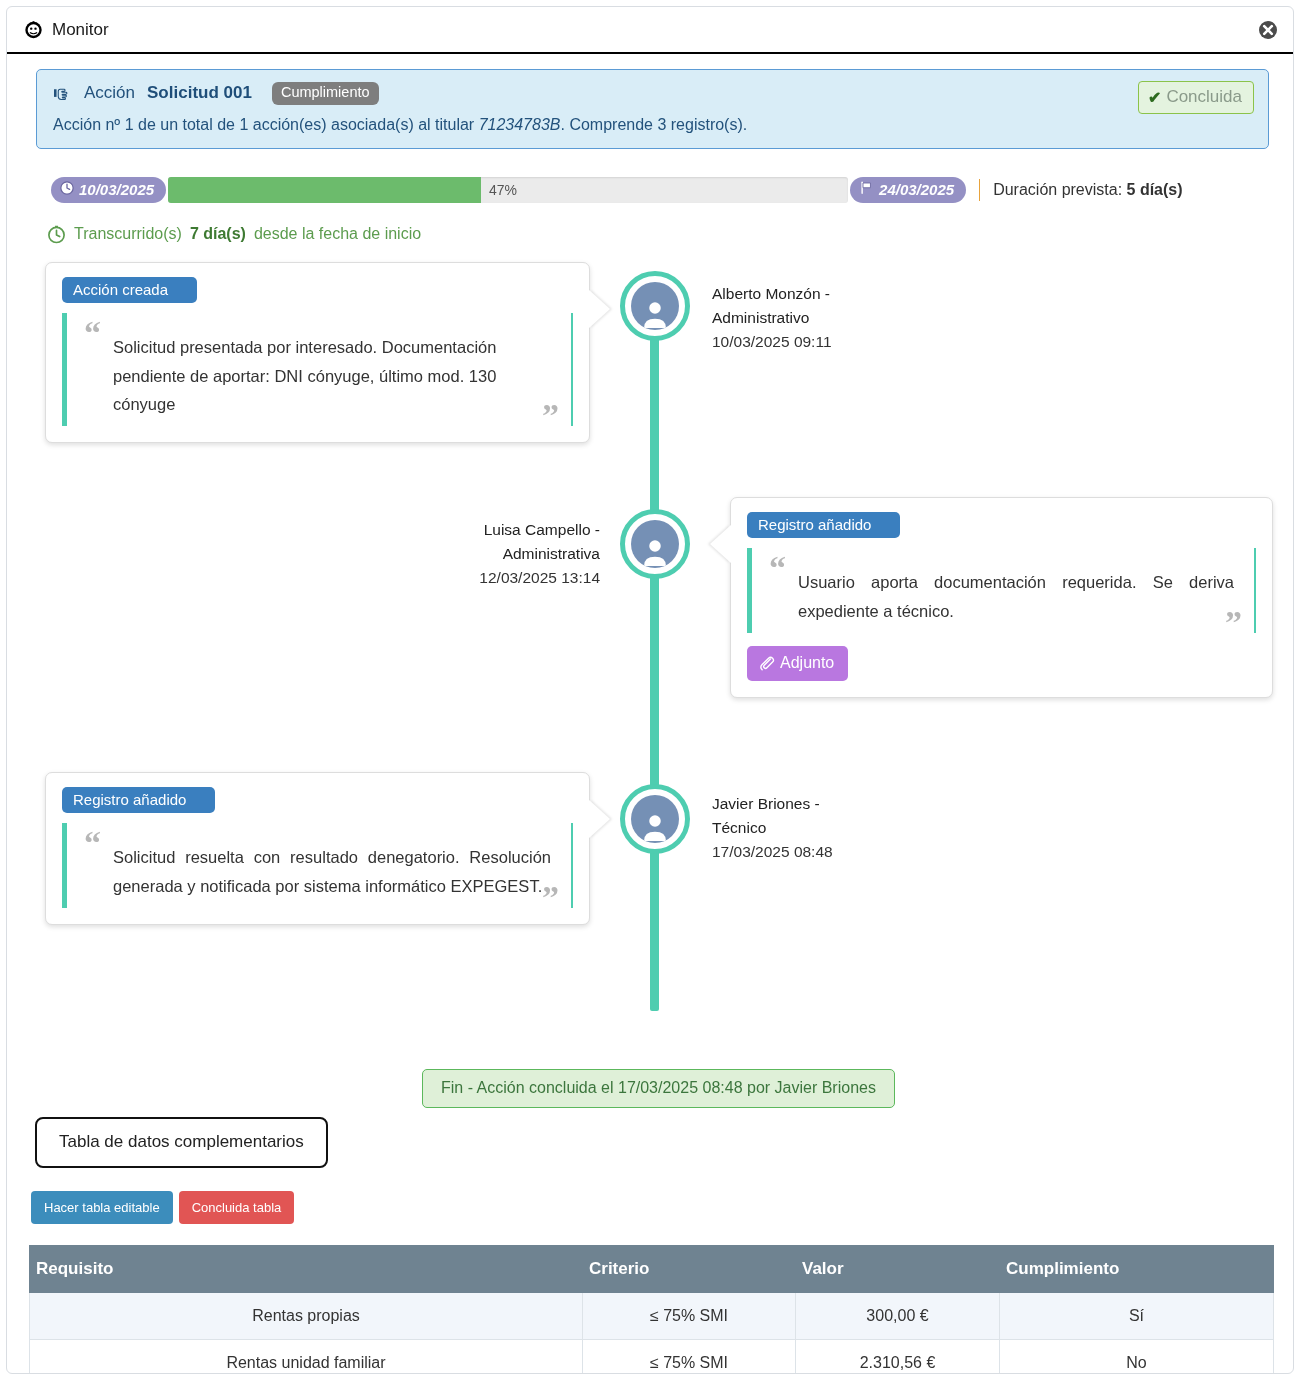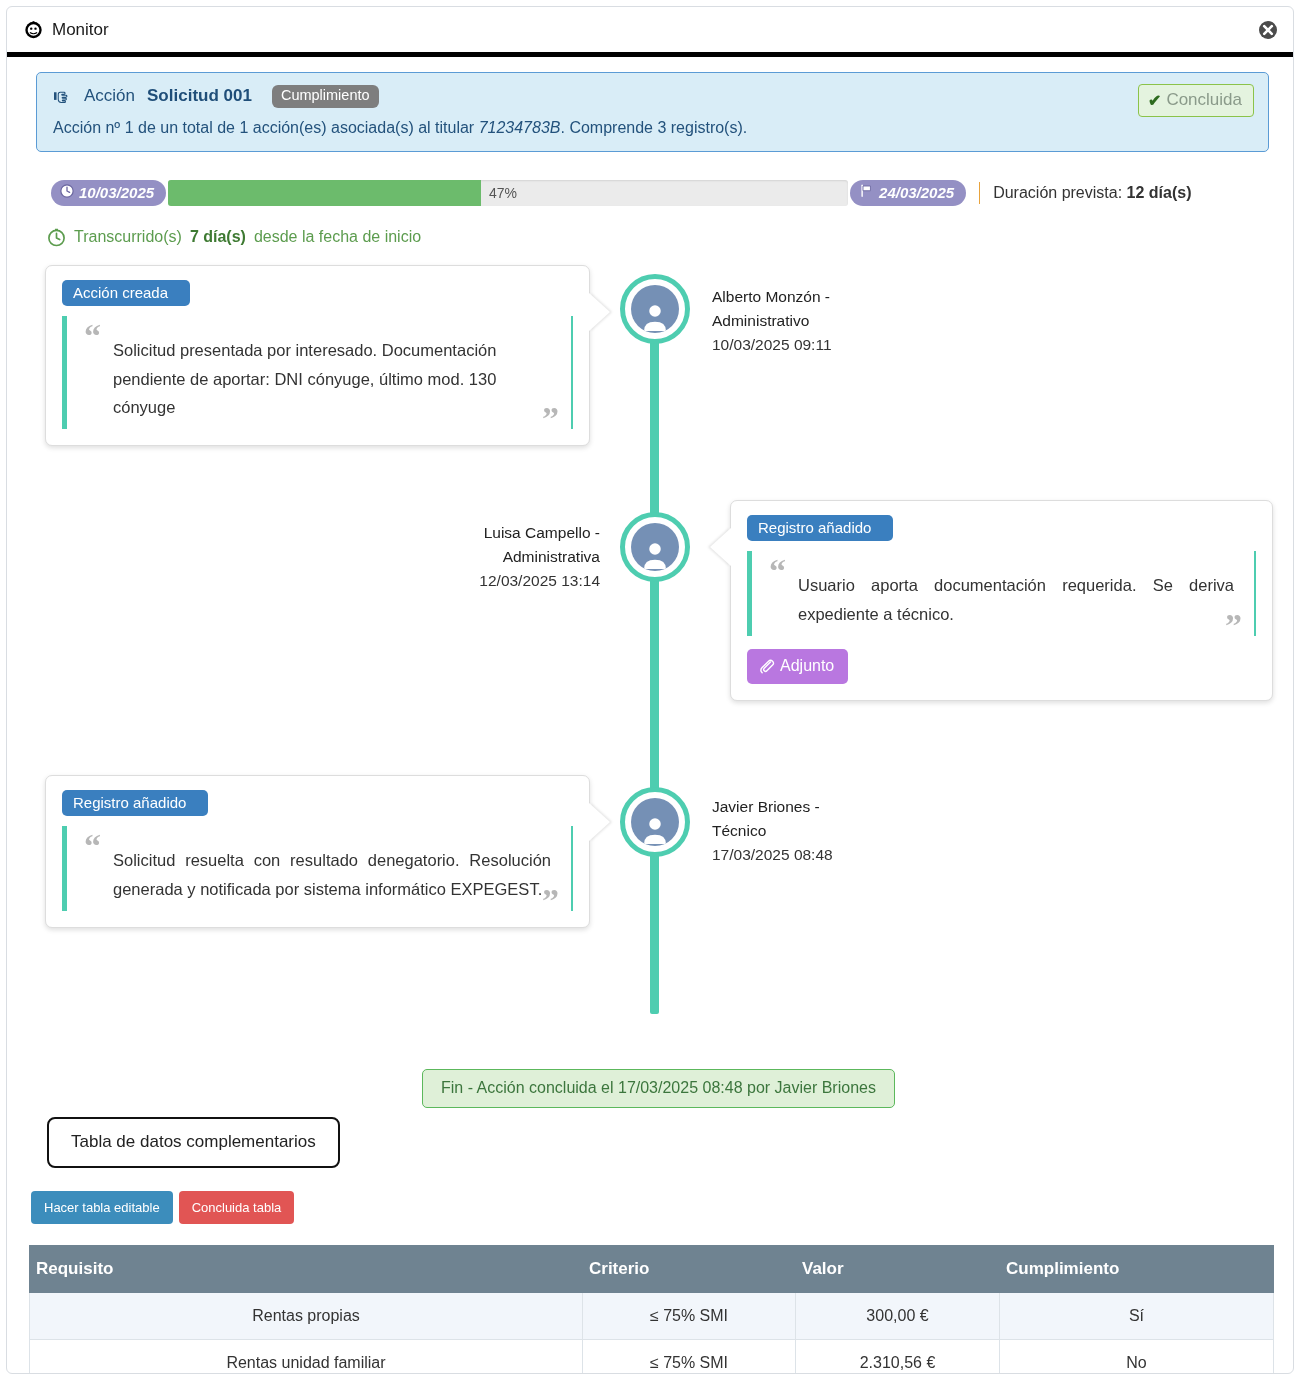--- a/index.html
+++ b/index.html
@@ -13,21 +13,21 @@
   }
   .page-frame{
     position:absolute;left:6px;top:6px;width:1288px;height:1368px;
     background:#fff;border:1px solid #d9dde2;border-radius:6px;
     box-sizing:border-box;overflow:hidden;
   }
 
   
   .win-header{
     position:relative;height:45px;
-    border-bottom:5px solid #000000;
+    border-bottom:2px solid #000000;
     display:flex;align-items:center;text-align:center;
   }
   .win-title{
     display:flex;align-items:center;gap:9px;
     padding-left:17px;font-size:17px;color:#1a1a1a;
   }
   .monitor-icon{width:19px;height:19px;display:block;}
   .close-btn{
     position:absolute;right:15px;top:50%;transform:translateY(-50%);
     width:20px;height:20px;cursor:pointer;
@@ -125,21 +125,21 @@
   .beak-right{
     right:-21px;border-top:19px solid transparent;border-bottom:19px solid transparent;
     border-left:21px solid #fff;filter:drop-shadow(2px 0 1px rgba(0,0,0,.10));
   }
   .beak-left{
     left:-21px;border-top:19px solid transparent;border-bottom:19px solid transparent;
     border-right:21px solid #fff;filter:drop-shadow(-2px 0 1px rgba(0,0,0,.10));
   }
   .chip-blue{
     display:inline-block;background:#3a7fbf;color:#fff;border-radius:5px;
-    font-size:15px;padding:4px 22px 5px 11px;margin-bottom:10px;line-height:1.15;
+    font-size:15px;padding:4px 29px 5px 11px;margin-bottom:10px;line-height:1.15;
   }
   .quote-block{
     position:relative;border-left:5px solid #4ecdb0;border-right:2px solid #4ecdb0;
     padding:6px 14px 8px 20px;min-height:62px;
   }
   .qmark{
     font-family:"Liberation Serif", serif;color:#b7b7b7;
     font-size:34px;line-height:0;font-weight:bold;
   }
   .qopen{position:absolute;left:17px;top:20px;}
@@ -157,21 +157,21 @@
   .clip-icon{width:17px;height:17px;display:block;}
 
   .tl-end{
     position:absolute;left:415px;top:1062px;
     background:#dff0d8;border:1px solid #5cb85c;border-radius:5px;
     padding:9px 18px 10px 18px;color:#3c763d;font-size:16px;white-space:nowrap;
   }
 
   
   .tbl-title-box{
-    position:absolute;left:40px;top:1110px;
+    position:absolute;left:28px;top:1110px;
     border:2px solid #111;border-radius:8px;background:#fff;
     padding:13px 22px 14px 22px;font-size:17px;color:#222;
   }
   .btn-row{position:absolute;left:24px;top:1184px;display:flex;gap:6px;}
   .btn-sm{
     border:none;border-radius:4px;color:#fff;font-size:13px;
     padding:9px 13px;cursor:pointer;font-family:"Liberation Sans",sans-serif;
   }
   .btn-blue{background:#3c8dbc;}
   .btn-red{background:#e15554;}
@@ -262,21 +262,21 @@
       <span>
         <svg width="15" height="14" viewBox="0 0 16 16">
           <path d="M3 1.5 V14" stroke="#fff" stroke-width="1.6" stroke-linecap="round"></path>
           <path d="M4 2.3 h8.5 v5.4 H4 z" fill="#fff" stroke="#6b67a0" stroke-width="1"></path>
         </svg>
       </span>
       <span>24/03/2025</span>
     </div>
 
     <span class="sep-bar"></span>
-    <span class="dur-text"><span>Duración prevista: </span><b>12 día(s)</b></span>
+    <span class="dur-text"><span>Duración prevista: </span><b>5 día(s)</b></span>
   </div>
 
   <div class="elapsed-row">
     <span>
       <svg class="clock-icon" viewBox="0 0 18 18">
         <circle cx="9" cy="9.4" r="7.2" fill="none" stroke="#5c9c4e" stroke-width="1.6"></circle>
         <path d="M9 9.4 V5.1 M9 9.4 L12 11" stroke="#5c9c4e" stroke-width="1.6" stroke-linecap="round"></path>
         <path d="M7.6 1.4 h2.8" stroke="#5c9c4e" stroke-width="1.6"></path>
       </svg>
     </span>

